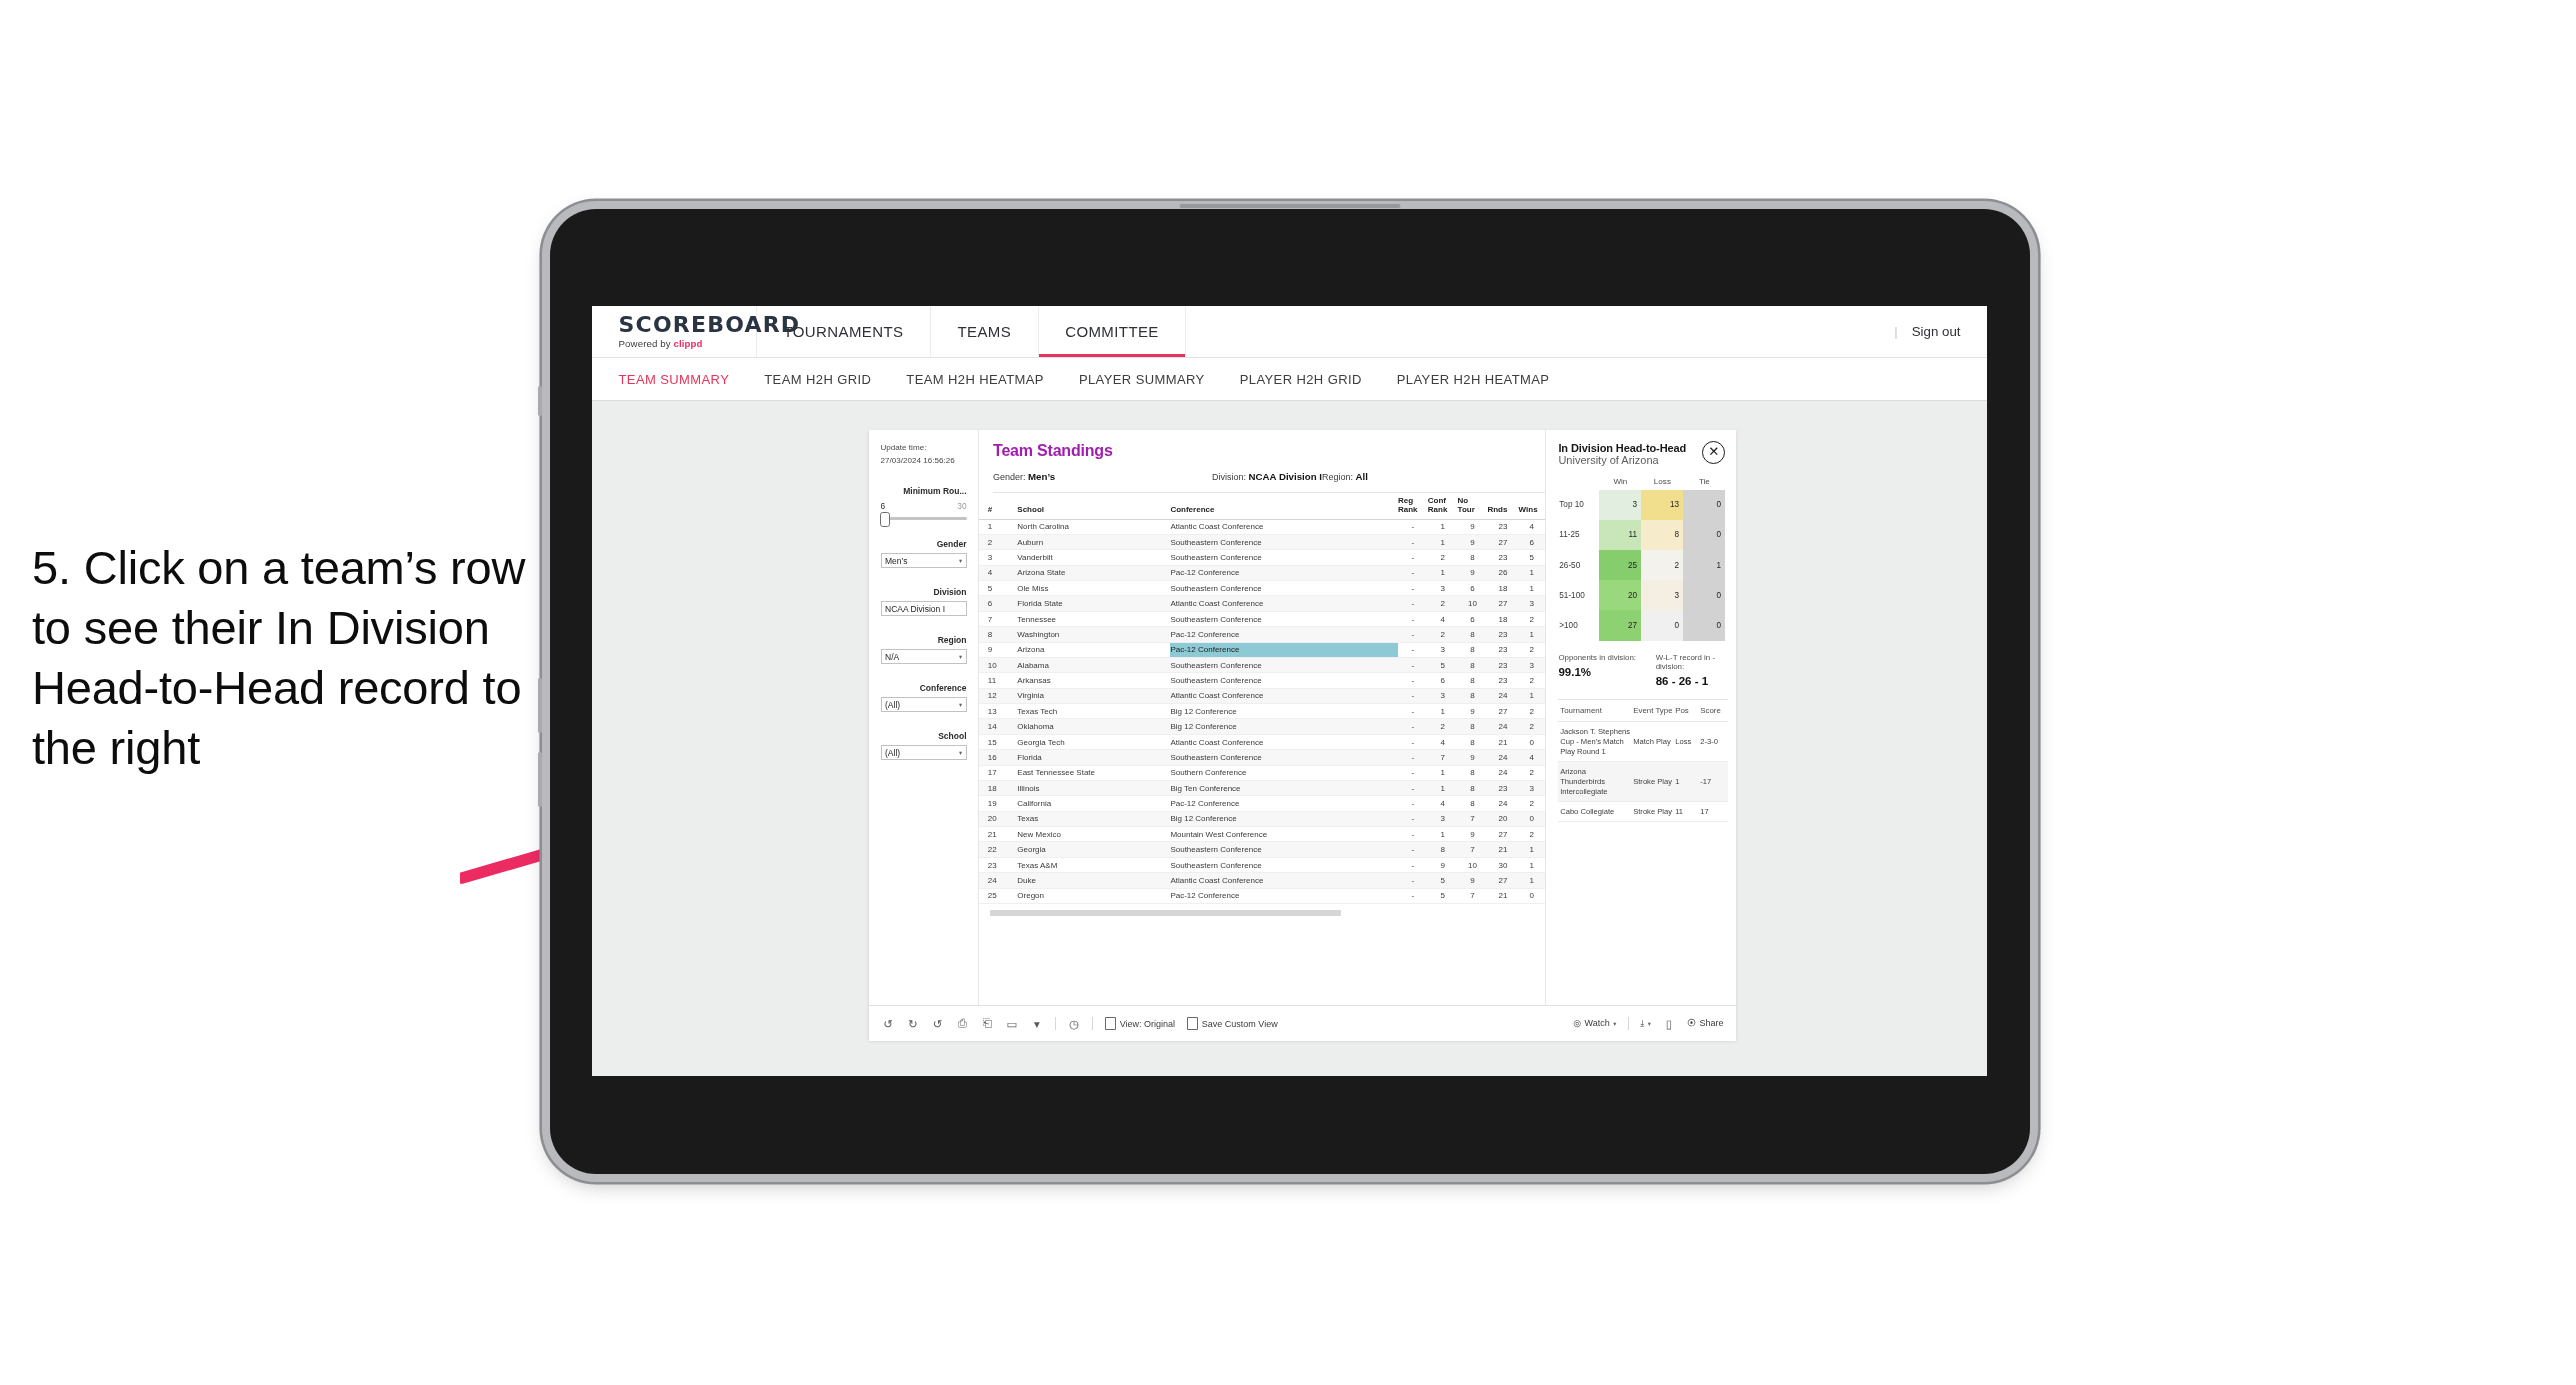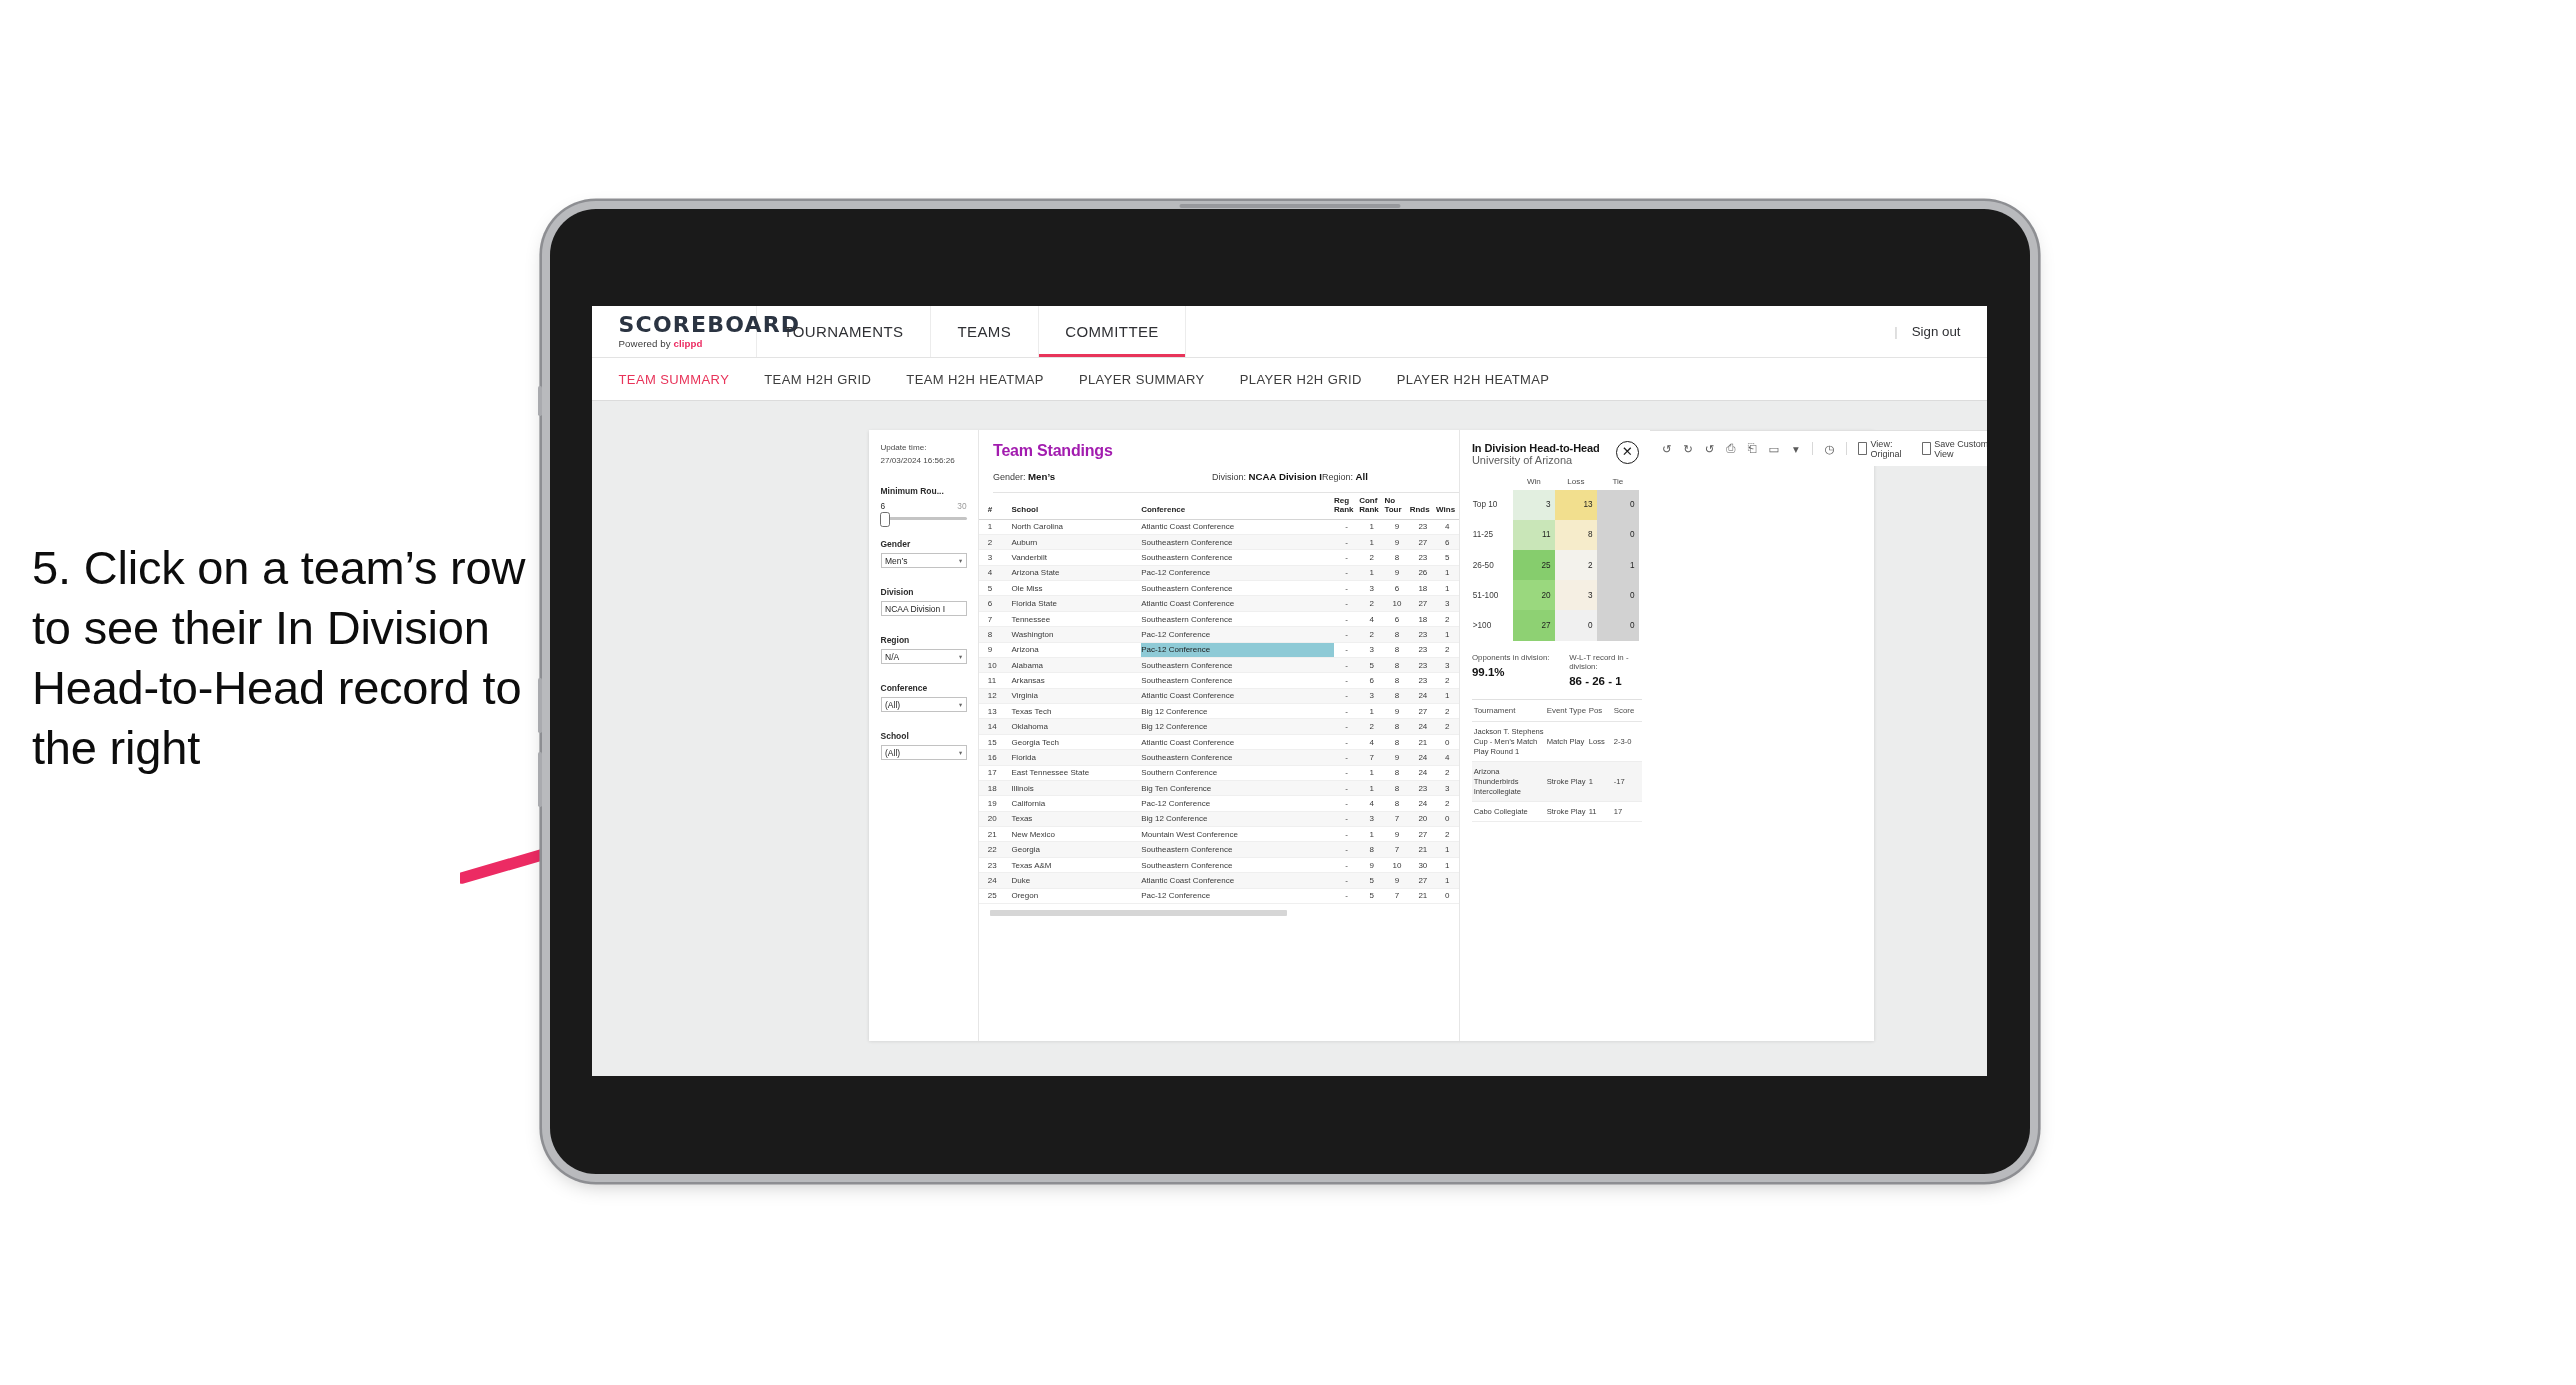--- a/index.html
+++ b/index.html
@@ -74,33 +74,33 @@
   
   .subnav{
     height:42px;background:#fff;display:flex;align-items:center;
     padding-left:26.5px;gap:35px;border-bottom:0.9px solid #dcdcdc;
   }
   .subnav-item{font-size:13px;color:#3d3d3d;letter-spacing:0.4px;cursor:pointer;}
   .subnav-item.active{color:#e8345a;}
 
   
   #workbook-wrap{
-    position:absolute;left:277px;top:124px;width:1005px;height:611px;
+    position:absolute;left:277px;top:124px;width:867px;height:611px;
     background:#fff;box-shadow:0 0.9px 3.5px rgba(0,0,0,.13);
-    display:flex;flex-direction:row;
+    display:flex;flex-direction:column;
   }
   .wb-body{flex:1;display:flex;min-height:0;}
 
   
   .filters{
     width:110px;border-right:0.9px solid #e6e6e6;box-sizing:border-box;
     padding:12.4px 11.5px 0 11.5px;background:#fff;
   }
   .update-time{font-size:8.1px;color:#4a4a4a;line-height:1.5;margin-bottom:19.5px;}
-  .filter-blk{margin-bottom:18.6px;}
+  .filter-blk{margin-bottom:18.6px;text-align:right;}
   .filter-lbl{font-size:8.5px;font-weight:700;color:#2b2b2b;margin-bottom:4.4px;}
   .slider-nums{display:flex;justify-content:space-between;font-size:8.3px;margin-bottom:3.5px;}
   .slider-nums .lo{color:#2b2b2b;}
   .slider-nums .hi{color:#9b9b9b;}
   .slider-track{height:3.5px;background:#c4c4c4;border-radius:1.8px;position:relative;margin-top:6.2px;}
   .slider-knob{
     position:absolute;left:-0.9px;top:-4.4px;width:8px;height:12.4px;background:#fff;
     border:1.4px solid #6f6f6f;border-radius:2.7px;
   }
   .select{

